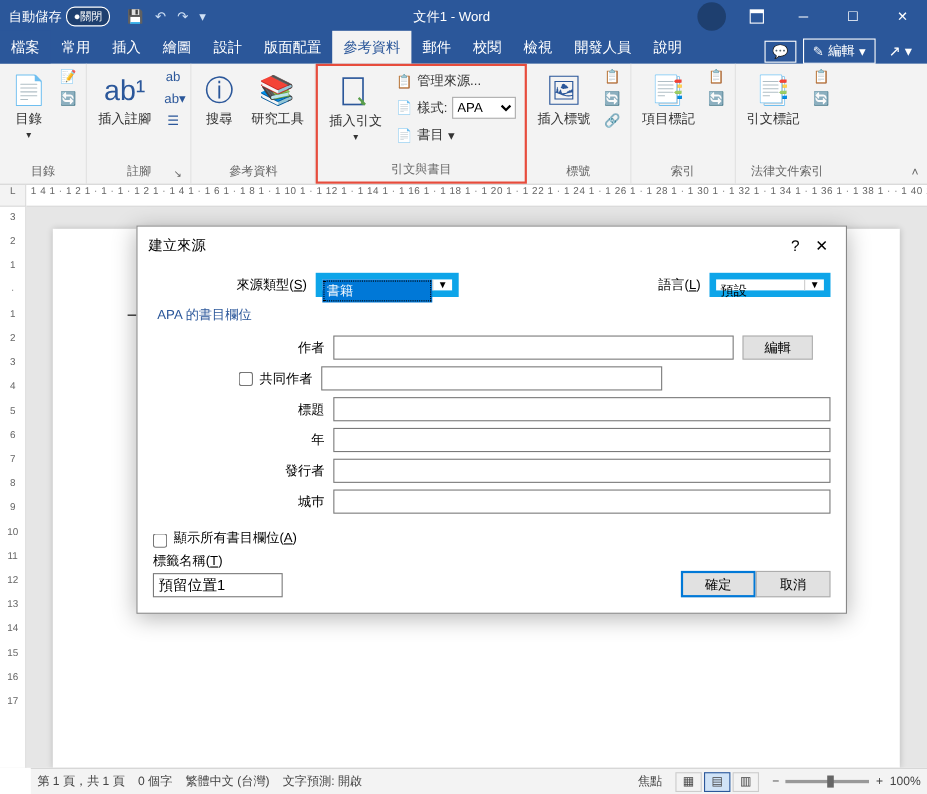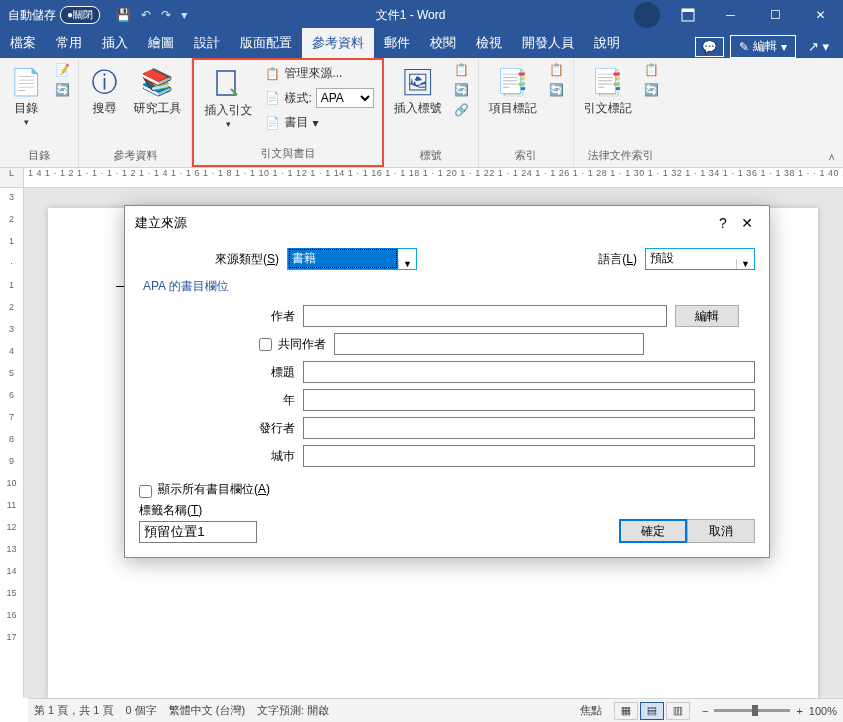--- a/index.html
+++ b/index.html
@@ -54,33 +54,33 @@
 
 
 .dialog { position: absolute; left: 124px; top: 205px; width: 646px; background: #fff; border: 1px solid #888; box-shadow: 0 4px 20px rgba(0,0,0,0.3); font-size: 12px; }
 .dlg-title { padding: 8px 10px; display: flex; align-items: center; font-size: 13px; }
 .dlg-title .spacer { flex: 1; }
 .dlg-title .help, .dlg-title .close { width: 24px; text-align: center; cursor: pointer; font-size: 14px; }
 .dlg-body { padding: 8px 14px 14px; }
 .row { display: flex; align-items: center; margin-bottom: 8px; gap: 8px; }
 .row .lbl { text-align: right; }
 .src-type { width: 140px; text-align: right; }
-.sel { border: 1px solid #0ea5e9; height: 22px; display: flex; align-items: flex-end; background: #fff; }
+.sel { border: 6px solid #0ea5e9; height: 22px; display: flex; align-items: flex-start; background: #fff; }
 .sel.src { width: 130px; }
 .sel.src .selval { background: #0078d7; color: #fff; flex: 1; padding: 2px 4px; outline: 1px dotted #000; outline-offset: -2px; }
 .sel .arrow { width: 18px; text-align: center; border-left: 1px solid #ccc; font-size: 9px; cursor: pointer; }
 .sel.lang { width: 110px; }
 .sel.lang .selval { flex: 1; padding: 2px 4px; }
 .fieldset-label { color: #2b579a; margin: 4px 0 10px 4px; }
 .form-row { display: flex; align-items: center; margin-bottom: 6px; gap: 8px; }
 .form-row .flbl { width: 156px; text-align: right; }
 .txt { border: 1px solid #7a7a7a; height: 22px; flex: 1; background: #fff; }
 .txt.short { flex: 0 0 310px; }
 .edit-name-btn { border: 1px solid #adadad; background: #e1e1e1; height: 22px; width: 64px; font-size: 12px; cursor: pointer; }
-.cb-row { display: flex; align-items: center; gap: 6px; margin-left: 120px; margin-bottom: 6px; }
+.cb-row { display: flex; align-items: center; gap: 6px; margin-left: 78px; margin-bottom: 6px; }
 .cb-row input { margin: 0; }
 .show-all { margin: 14px 0 4px 0; display: flex; align-items: flex-end; gap: 6px; }
 .tag-label { margin: 4px 0 2px 0; }
 .tag-input { border: 1px solid #7a7a7a; height: 22px; width: 118px; padding: 2px 4px; background: #fff; }
 .dlg-buttons { display: flex; justify-content: flex-end; margin-top: -24px; }
 .dlg-btn { width: 68px; height: 24px; border: 1px solid #adadad; background: #e1e1e1; font-size: 12px; cursor: pointer; }
 .dlg-btn.primary { border: 2px solid #0078d7; }
 .underline-key { text-decoration: underline; }
 
 
@@ -157,20 +157,40 @@
             <span class="si">📝</span>
           </div>
         <div class="small-btn">
             <span class="si">🔄</span>
           </div>
       </div>
     </div>
     <div class="group-label">目錄</div>
   </div>
 
+  <div class="group">
+    <div class="group-body">
+      <div class="big-btn">
+        <div class="ico">ab¹</div>
+        <span>插入註腳</span>
+      </div>
+      <div class="small-col">
+        <div class="small-btn">
+            <span class="si">ab</span>
+          </div>
+        <div class="small-btn">
+            <span class="si">ab▾</span>
+          </div>
+        <div class="small-btn">
+            <span class="si">☰</span>
+          </div>
+      </div>
+    </div>
+    <div class="group-label"><span>註腳</span><span class="dlg-launcher">↘</span></div>
+  </div>
 
   <div class="group">
     <div class="group-body">
       <div class="big-btn">
         <div class="ico">ⓘ</div>
         <span>搜尋</span>
       </div>
       <div class="big-btn">
         <div class="ico">📚</div>
         <span>研究工具</span>

